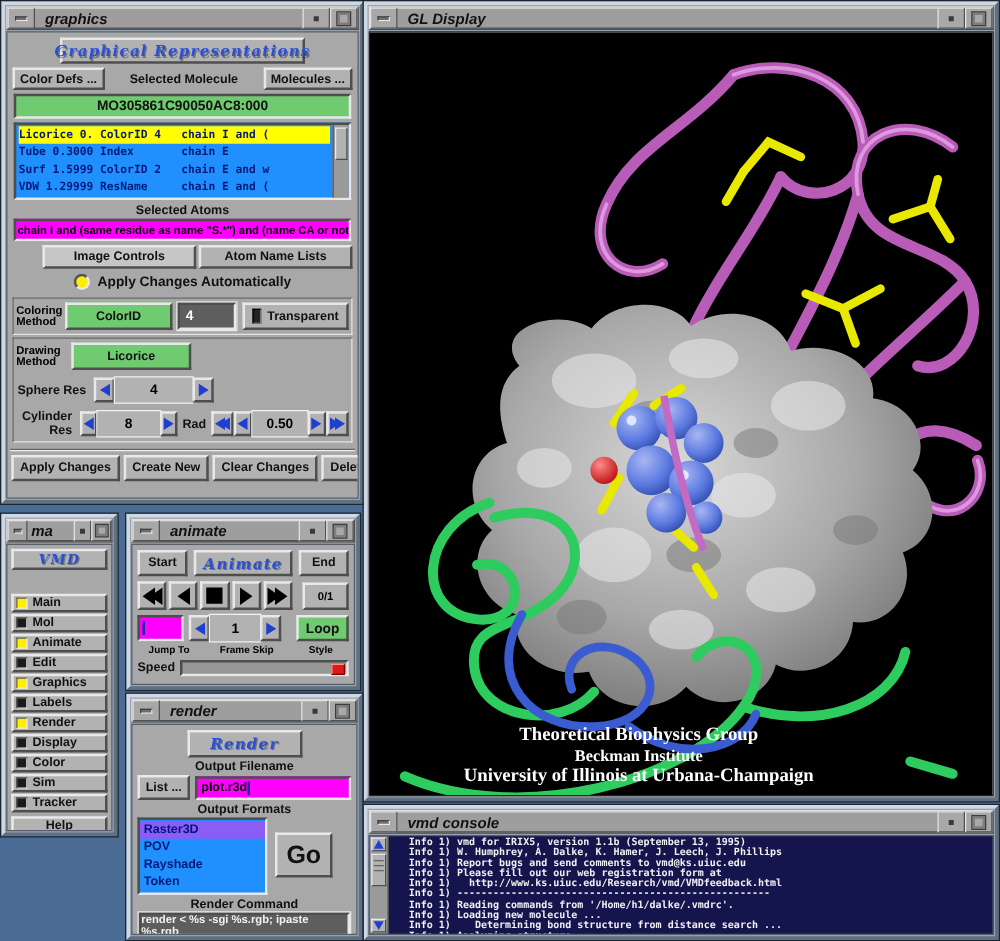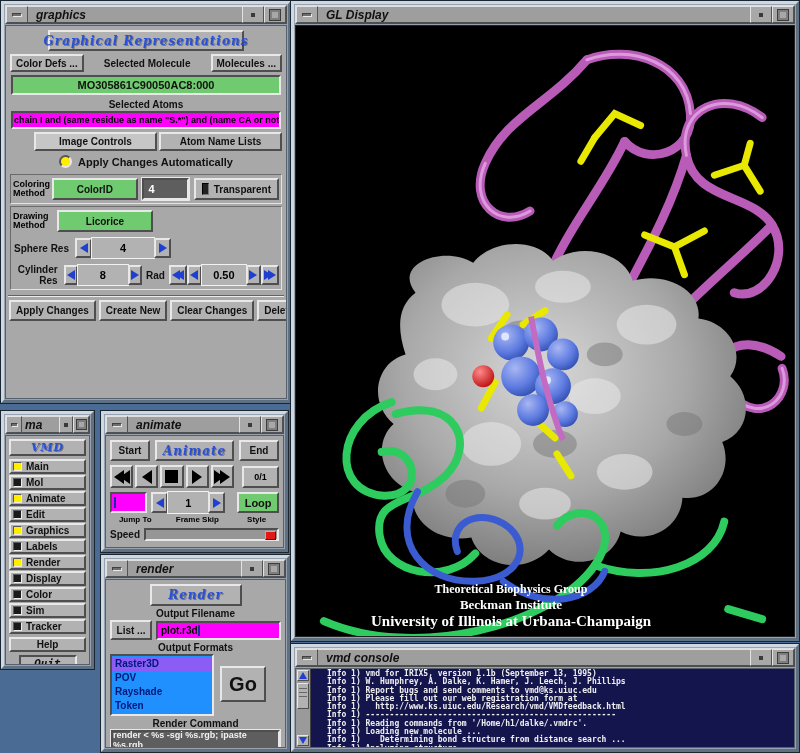--- a/index.html
+++ b/index.html
@@ -78,21 +78,21 @@
              background:#b2b2b2; display:flex; align-items:center; justify-content:center; outline:1px solid #f2f2f2; }
   .dbl { display:flex; gap:0px; }
   .divider { border-top:1px solid #636363; border-bottom:1px solid #ececec; margin:5px 0 3px; }
   #gr-buttons { display:flex; gap:3px; padding:0 1px; }
   #gr-buttons .btn { height:21px; padding:0 5px; }
   #btn-delete { margin-left:auto; }
 
   
   #win-ma { left:1px; top:411px; width:93px; height:258px; }
   #win-ma .client { padding:3px 3px; display:flex; flex-direction:column; }
-  #vmd-btn { height:18px; margin-bottom:3px; }
+  #vmd-btn { height:18px; margin-bottom:19px; }
   .menu-item { display:flex; align-items:center; gap:4px; height:15px; margin-bottom:1px;
                background:#b2b2b2; border:2px solid; border-color:#e8e8e8 #4e4e4e #4e4e4e #e8e8e8; padding:0 2px; }
   .chip { width:9px; height:9px; background:#1a1a1a; border:1px solid; border-color:#5a5a5a #ededed #ededed #5a5a5a; }
   .chip.chip-on { background:#ffee00; }
   .menu-item .label { font-size:10px; }
   #help-btn { height:18px; margin-top:2px; }
   #quit-btn { height:19px; width:58px; margin:3px auto 0; font: italic bold 11px "DejaVu Sans Mono", monospace; background:#b2b2b2; }
 
   
   #win-animate { left:101px; top:411px; width:187px; height:141px; }
@@ -133,21 +133,21 @@
   .fmt-row.selected { background:#8b5cf6; }
   #go-btn { width:46px; height:36px; font:bold 20px "Liberation Sans",sans-serif; margin-top:12px; }
   #cmd-field { height:20px; background:#5e5e5e; color:#f2f2f2; font:bold 9px "Liberation Sans",sans-serif;
                display:flex; align-items:center; justify-content:center; outline:1px solid #e8e8e8; margin:0 1px; }
 
   
   #win-gl { left:291px; top:1px; width:508px; height:640px; }
   #gl-canvas { position:relative; width:100%; height:100%; background:#000; }
   #gl-caption { position:absolute; left:0; bottom:6px; width:430px; text-align:center;
                 font-family:"Liberation Serif", serif; color:#fff; }
-  #gl-caption .cap1 { font-weight:bold; font-size:12px; }
+  #gl-caption .cap1 { font-weight:bold; font-size:15px; }
   #gl-caption .cap2 { font-weight:bold; font-size:13px; }
   #gl-caption .cap3 { font-weight:bold; font-size:15px; }
 
   
   #win-console { left:291px; top:644px; width:508px; height:108px; }
   #win-console .client { display:flex; background:#15154e; }
   .con-scroll { width:15px; background:#9a9a9a; border-right:1px solid #444; position:relative; }
   .con-arrow-up, .con-arrow-down { position:absolute; left:1px; width:12px; height:11px; background:#b2b2b2;
         border:1px solid; border-color:#e8e8e8 #4e4e4e #4e4e4e #e8e8e8; display:flex; align-items:center; justify-content:center; }
   .con-arrow-up { top:1px; } .con-arrow-down { bottom:1px; }
@@ -180,20 +180,31 @@
     <div class="client">
       <div id="gr-header" class="raised btn">
           <span class="bluehead">Graphical Representations</span>
         </div>
       <div class="gr-row" id="gr-molrow">
         <div class="raised btn" style="height:18px;padding:0 4px;">Color Defs ...</div>
         <span class="label">Selected Molecule</span>
         <div class="raised btn" style="height:18px;padding:0 4px;">Molecules ...</div>
       </div>
       <div id="gr-molid" class="green sunken btn">MO305861C90050AC8:000</div>
+      <div id="gr-list" class="sunken">
+        <div class="rows">
+          <div class="rep-row selected">Licorice 0. ColorID 4   chain I and (</div>
+          <div class="rep-row">Tube 0.3000 Index       chain E</div>
+          <div class="rep-row">Surf 1.5999 ColorID 2   chain E and w</div>
+          <div class="rep-row">VDW 1.29999 ResName     chain E and (</div>
+        </div>
+        <div class="vscroll">
+            <div class="vthumb"></div>
+          </div>
+      </div>
       <div id="gr-selatoms-label" class="label">Selected Atoms</div>
       <div id="gr-selatoms" class="magenta sunken">
           <span class="cursor"></span>
           <span>chain I and (same residue as name "S.*") and (name CA or not backb</span>
         </div>
       <div id="gr-tabs">
         <div class="tab raised btn active">Image Controls</div>
         <div class="tab raised btn">Atom Name Lists</div>
       </div>
       <div class="gr-row" id="gr-check">

